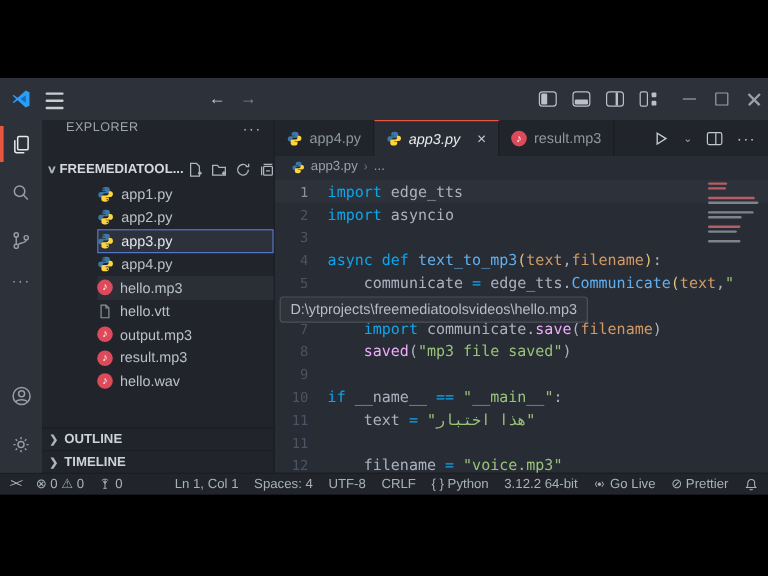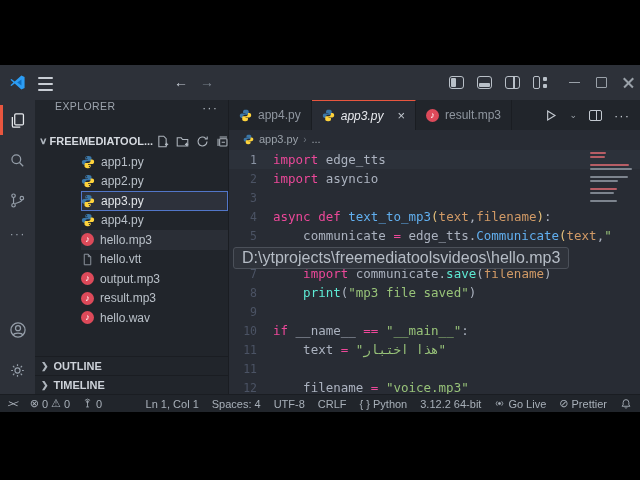--- a/index.html
+++ b/index.html
@@ -75,29 +75,29 @@
   .breadcrumb{height:18px;display:flex;align-items:center;gap:5px;padding-left:14px;font-size:11px;color:#9aa1a9;flex:none;}
   .breadcrumb .sep{color:#6d747e;font-size:10px;}
 
   .code-area{flex:1;position:relative;overflow:hidden;padding-top:2px;
              font-family:"DejaVu Sans Mono","Liberation Mono",monospace;font-size:12.5px;}
   .code-line{display:flex;height:19px;align-items:center;width:100%;}
   .code-line.current{background:#2c313a;}
   .ln{width:44px;flex:none;text-align:right;padding-right:16px;color:#4b5364;font-size:11.5px;box-sizing:border-box;}
   .code-line.current .ln{color:#8a93a3;}
   .code-text{white-space:pre;}
-  .tok-kw{color:#ec4899;} .tok-fg{color:#abb2bf;} .tok-fn{color:#61afef;}
-  .tok-bi{color:#5eead4;} .tok-str{color:#98c379;} .tok-par{color:#d19a66;} .tok-yel{color:#e5c07b;}
+  .tok-kw{color:#0ea5e9;} .tok-fg{color:#abb2bf;} .tok-fn{color:#61afef;}
+  .tok-bi{color:#f0abfc;} .tok-str{color:#98c379;} .tok-par{color:#d19a66;} .tok-yel{color:#e5c07b;}
   .minimap{position:absolute;top:4px;right:4px;width:46px;display:flex;flex-direction:column;gap:2px;}
   .mm-line{height:2px;border-radius:1px;}
 
   
   .tooltip{position:absolute;left:233px;top:247px;height:20px;display:flex;align-items:center;
            background:#2f333b;border:1px solid #4b5059;border-radius:3px;padding:0 8px;
-           font-size:16px;color:#b6bdc6;z-index:40;white-space:nowrap;}
+           font-size:12px;color:#b6bdc6;z-index:40;white-space:nowrap;}
 
   
   .statusbar{height:17px;background:#21252b;border-top:1px solid #1a1d22;display:flex;align-items:center;
              font-size:11px;color:#a8b0b9;padding:0 8px;gap:12px;flex:none;}
   .sb-item{display:flex;align-items:center;gap:3px;cursor:pointer;white-space:nowrap;}
   .sb-right{margin-left:auto;display:flex;align-items:center;gap:13px;}
   .remote-ic{transform:skewX(-12deg);font-size:10px;letter-spacing:-1px;color:#b4bbc4;}
   .glyph{font-size:11px;}
   svg{display:block;}
 </style>
@@ -349,21 +349,21 @@
               <div class="code-line">
                 <span class="ln">6</span>
                 <span class="code-text"></span>
               </div>
               <div class="code-line">
                 <span class="ln">7</span>
                 <span class="code-text"><span class="tok-fg">    </span><span class="tok-kw">import</span><span class="tok-fg"> communicate.</span><span class="tok-bi">save</span><span class="tok-fg">(</span><span class="tok-par">filename</span><span class="tok-fg">)</span></span>
               </div>
               <div class="code-line">
                 <span class="ln">8</span>
-                <span class="code-text"><span class="tok-fg">    </span><span class="tok-bi">print</span><span class="tok-fg">(</span><span class="tok-str">"mp3 file saved"</span><span class="tok-fg">)</span></span>
+                <span class="code-text"><span class="tok-fg">    </span><span class="tok-bi">saved</span><span class="tok-fg">(</span><span class="tok-str">"mp3 file saved"</span><span class="tok-fg">)</span></span>
               </div>
               <div class="code-line">
                 <span class="ln">9</span>
                 <span class="code-text"></span>
               </div>
               <div class="code-line">
                 <span class="ln">10</span>
                 <span class="code-text"><span class="tok-kw">if</span><span class="tok-fg"> __name__ </span><span class="tok-kw">==</span><span class="tok-fg"> </span><span class="tok-str">"__main__"</span><span class="tok-fg">:</span></span>
               </div>
               <div class="code-line">

